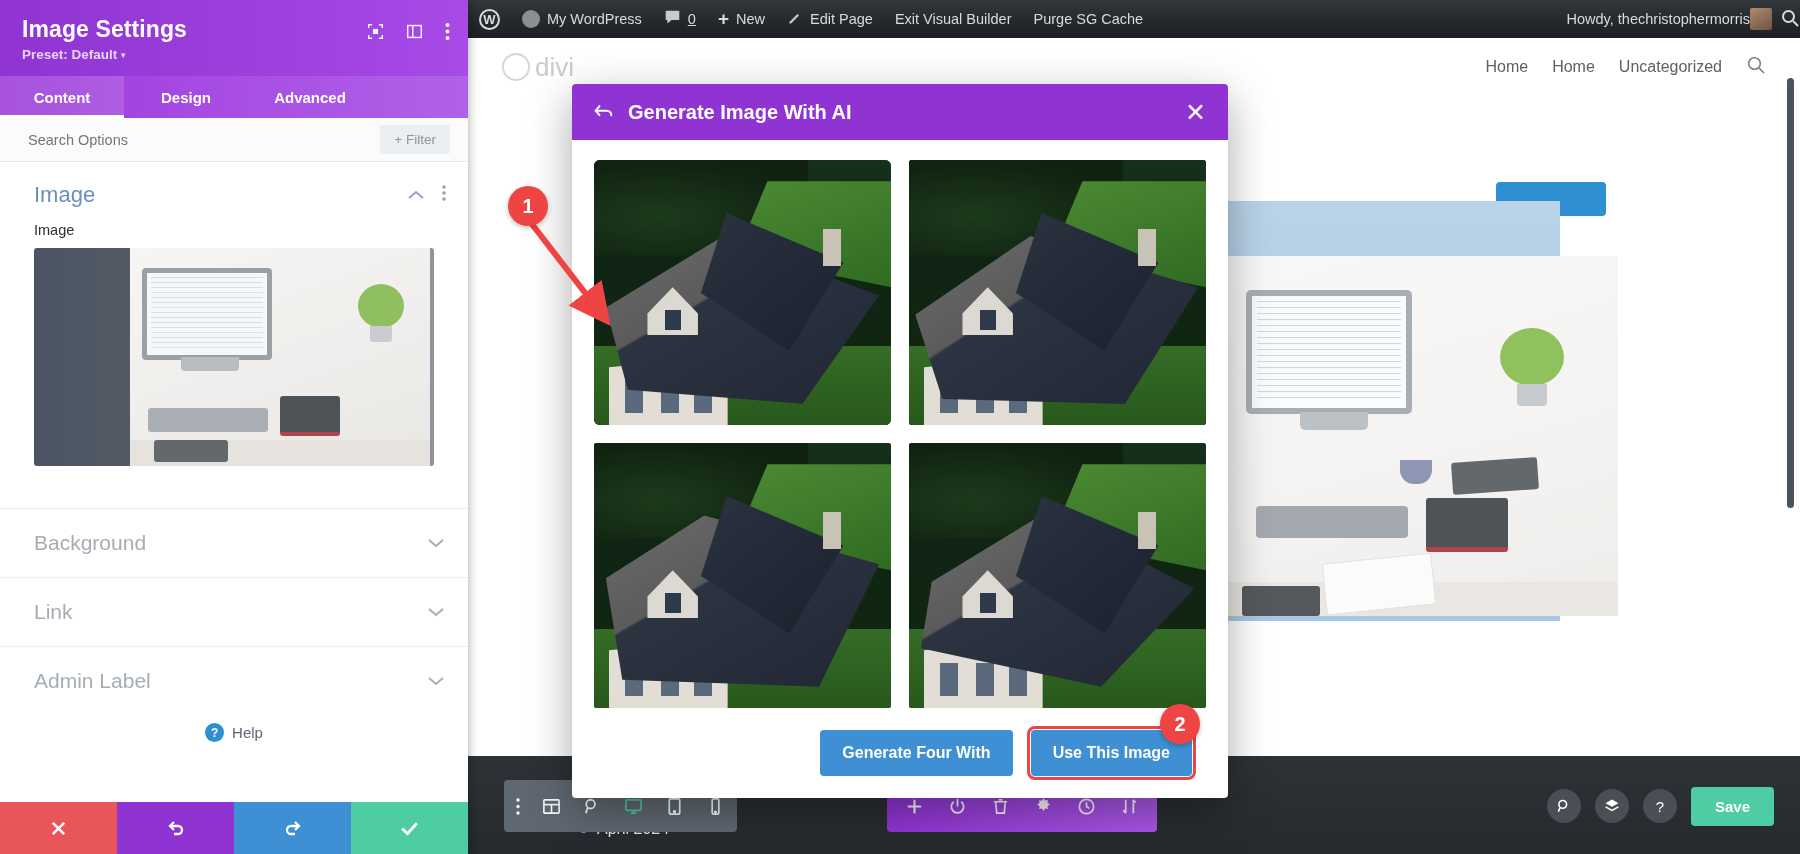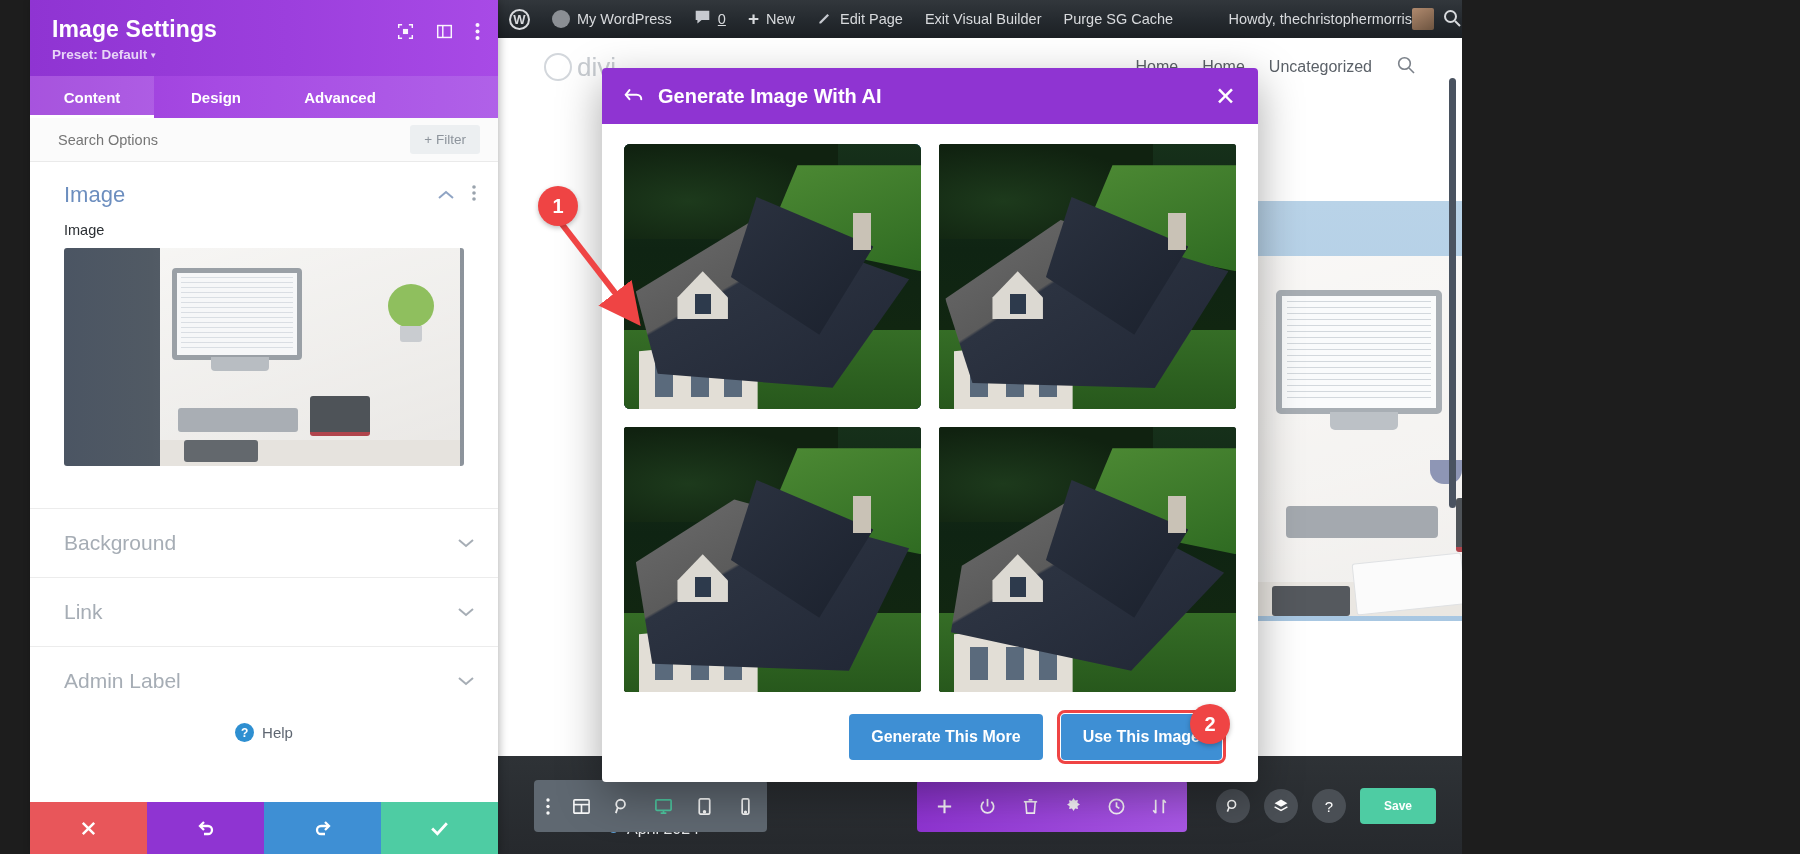--- a/index.html
+++ b/index.html
@@ -2,21 +2,21 @@
 <html><head>
 <meta charset="utf-8">
 <style>
   * { box-sizing: border-box; margin: 0; padding: 0; }
   html, body {
     width: 1800px; height: 854px;
     overflow: hidden;
     font-family: "Liberation Sans", sans-serif;
     background: #1d1d1d;
   }
-  #root { position: relative; width: 1432px; height: 854px; margin-left: 30px; }
+  #root { position: relative; width: 1800px; height: 854px; }
 
   
   .divi-panel {
     position: absolute; left: 0; top: 0;
     width: 468px; height: 854px;
     background: #ffffff;
     display: flex; flex-direction: column;
     box-shadow: 2px 0 8px rgba(0,0,0,.25);
     z-index: 40;
   }
@@ -148,21 +148,21 @@
   .wp-logo{width:21px;height:21px;border-radius:50%;border:2px solid #d8dadd;display:flex;align-items:center;justify-content:center;font-size:13px;font-weight:bold;}
   .avatar{width:22px;height:22px;background:linear-gradient(150deg,#b08a6e,#6d5440);border-radius:2px;}
   .site-icon{width:18px;height:18px;border-radius:50%;background:#8b8f94;}
 
   
   .canvas{
     position:absolute; left:468px; top:38px; right:0; bottom:0;
     background:#ffffff; overflow:hidden; z-index:10;
   }
   .site-nav{
-    height:58px; display:flex; padding:0 46px;
+    height:58px; display:flex; padding:0 34px;
     background:#fff;
   }
   .divi-logo{display:flex;align-items:center;gap:5px;color:#c8ccd1;font-size:26px;}
   .divi-logo .ring{width:28px;height:28px;border:2px solid #d3d7dc;border-radius:50%;}
   .nav-links{margin-left:auto;display:flex;align-items:center;gap:24px;color:#5b6168;font-size:16px;}
   .nav-links .srch{font-size:19px;color:#7b8189;}
 
   .hero{position:absolute; left:0; top:58px; right:0; bottom:0; background:#fff;}
   .hero-blue{
     position:absolute; left:652px; top:105px; width:440px; height:420px;
@@ -213,25 +213,25 @@
     background:linear-gradient(90deg,#8f34d2,#a957e6); border-radius:4px; height:52px;
     display:flex; align-items:center; padding:0 18px; gap:24px; margin-left:150px;
   }
   .dbi{color:#fff; cursor:pointer; display:flex; align-items:center; opacity:.96;}
   .dbi.active{color:#4ecca3;}
   .divi-right{
     position:absolute; right:26px; bottom:22px; height:52px;
     display:flex; align-items:center; gap:14px; z-index:45;
   }
   .circ-btn{width:34px;height:34px;border-radius:50%;background:#4a4f55;color:#fff;display:flex;align-items:center;justify-content:center;cursor:pointer;font-size:15px;}
-  .save-btn{background:#4ecca3;color:#fff;font-weight:bold;font-size:12px;padding:11px 24px;border-radius:4px;border:none;cursor:pointer;font-family:"Liberation Sans",sans-serif;}
+  .save-btn{background:#4ecca3;color:#fff;font-weight:bold;font-size:15px;padding:11px 24px;border-radius:4px;border:none;cursor:pointer;font-family:"Liberation Sans",sans-serif;}
 
   
   .ai-modal{
-    position:absolute; left:572px; top:68px; width:656px; height:714px;
+    position:absolute; left:572px; top:84px; width:656px; height:714px;
     background:#fff; border-radius:4px; box-shadow:0 14px 44px rgba(0,0,0,.34);
     z-index:60; display:flex; flex-direction:column; overflow:hidden;
   }
   .ai-head{
     background:#8f34d2; height:56px; display:flex; align-items:center;
     padding:0 22px; color:#fff;
   }
   .ai-back{font-size:19px; margin-right:14px; cursor:pointer; line-height:0;}
   .ai-title{font-size:20px; font-weight:bold;}
   .ai-close{margin-left:auto; font-size:25px; cursor:pointer; line-height:.8; font-weight:300;}
@@ -711,21 +711,21 @@
                 <i></i>
               </div>
               <div class="chim"></div>
           </div>
         </div>
 
       </div>
     </div>
 
     <div class="ai-foot">
-      <button class="ai-btn">Generate This More</button>
+      <button class="ai-btn">Generate Four With</button>
       <button class="ai-btn outlined">Use This Image</button>
     </div>
   </div>
 
   <div class="modal-scroll"></div>
 
   <svg class="ann-arrow" width="130" height="140" viewBox="0 0 130 140">
     <defs>
       <marker id="ah" markerWidth="7" markerHeight="7" refX="3" refY="3.5" orient="auto">
         <path d="M0,0 L7,3.5 L0,7 z" fill="#ef4444"></path>

